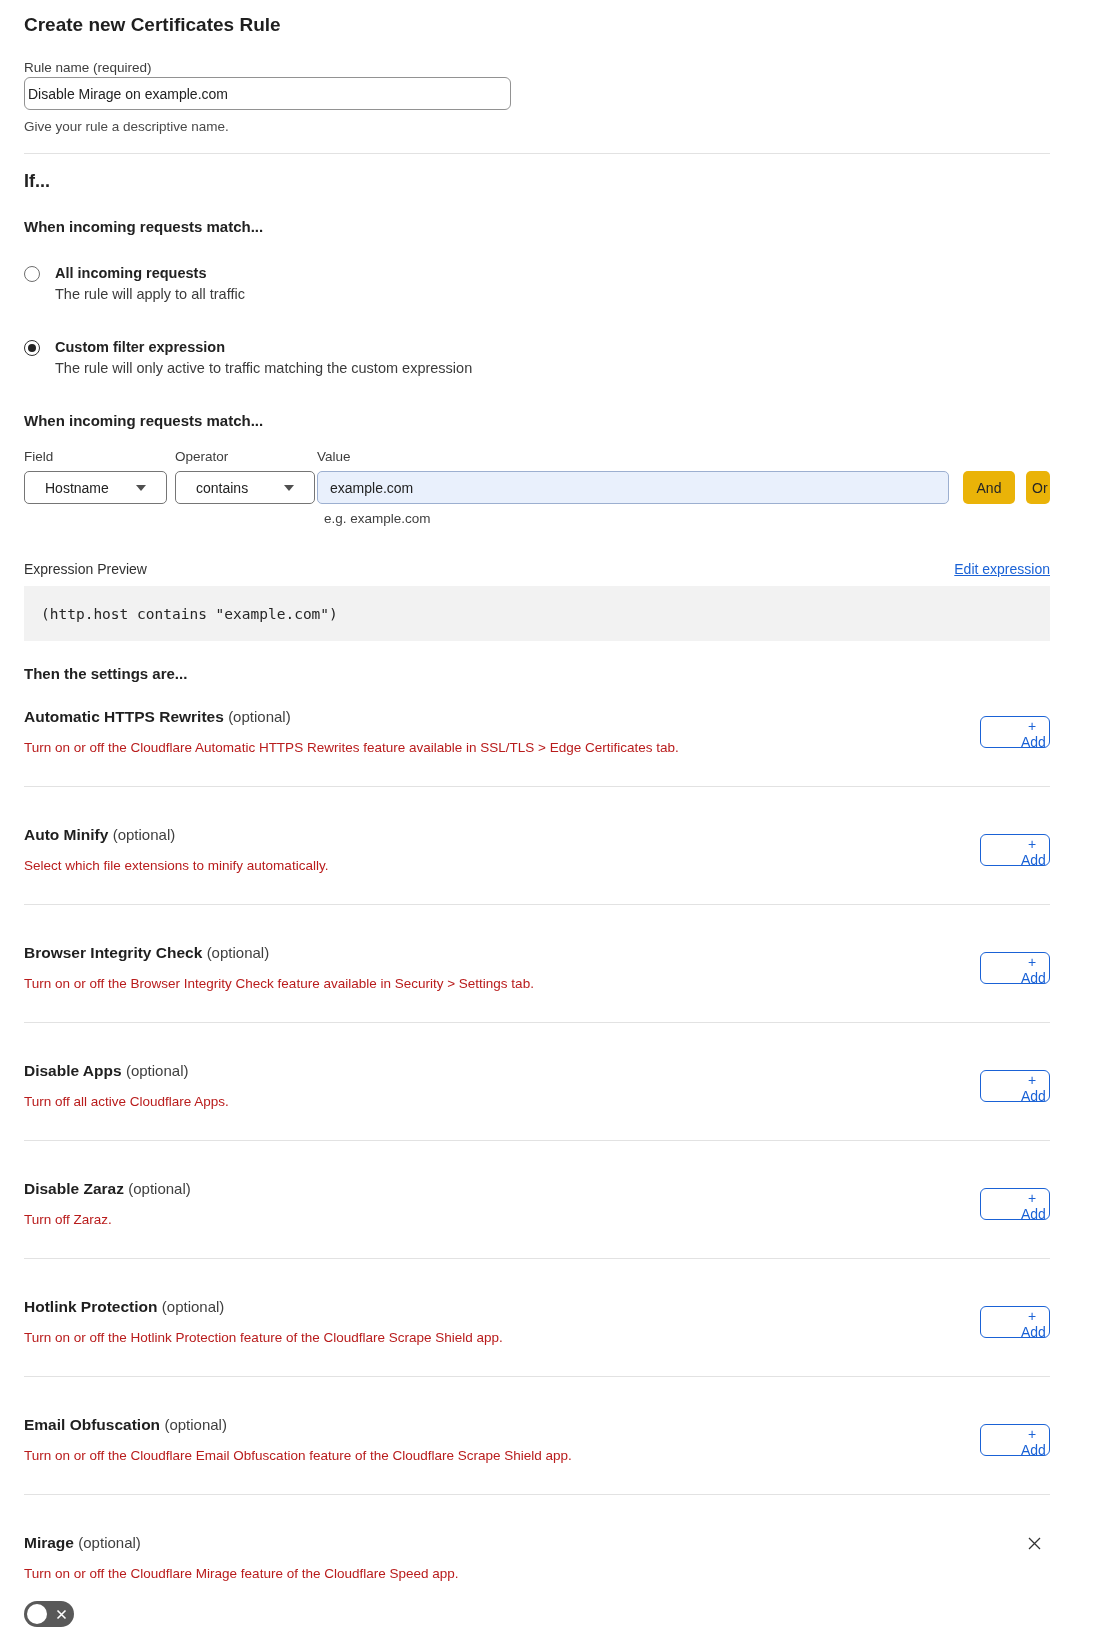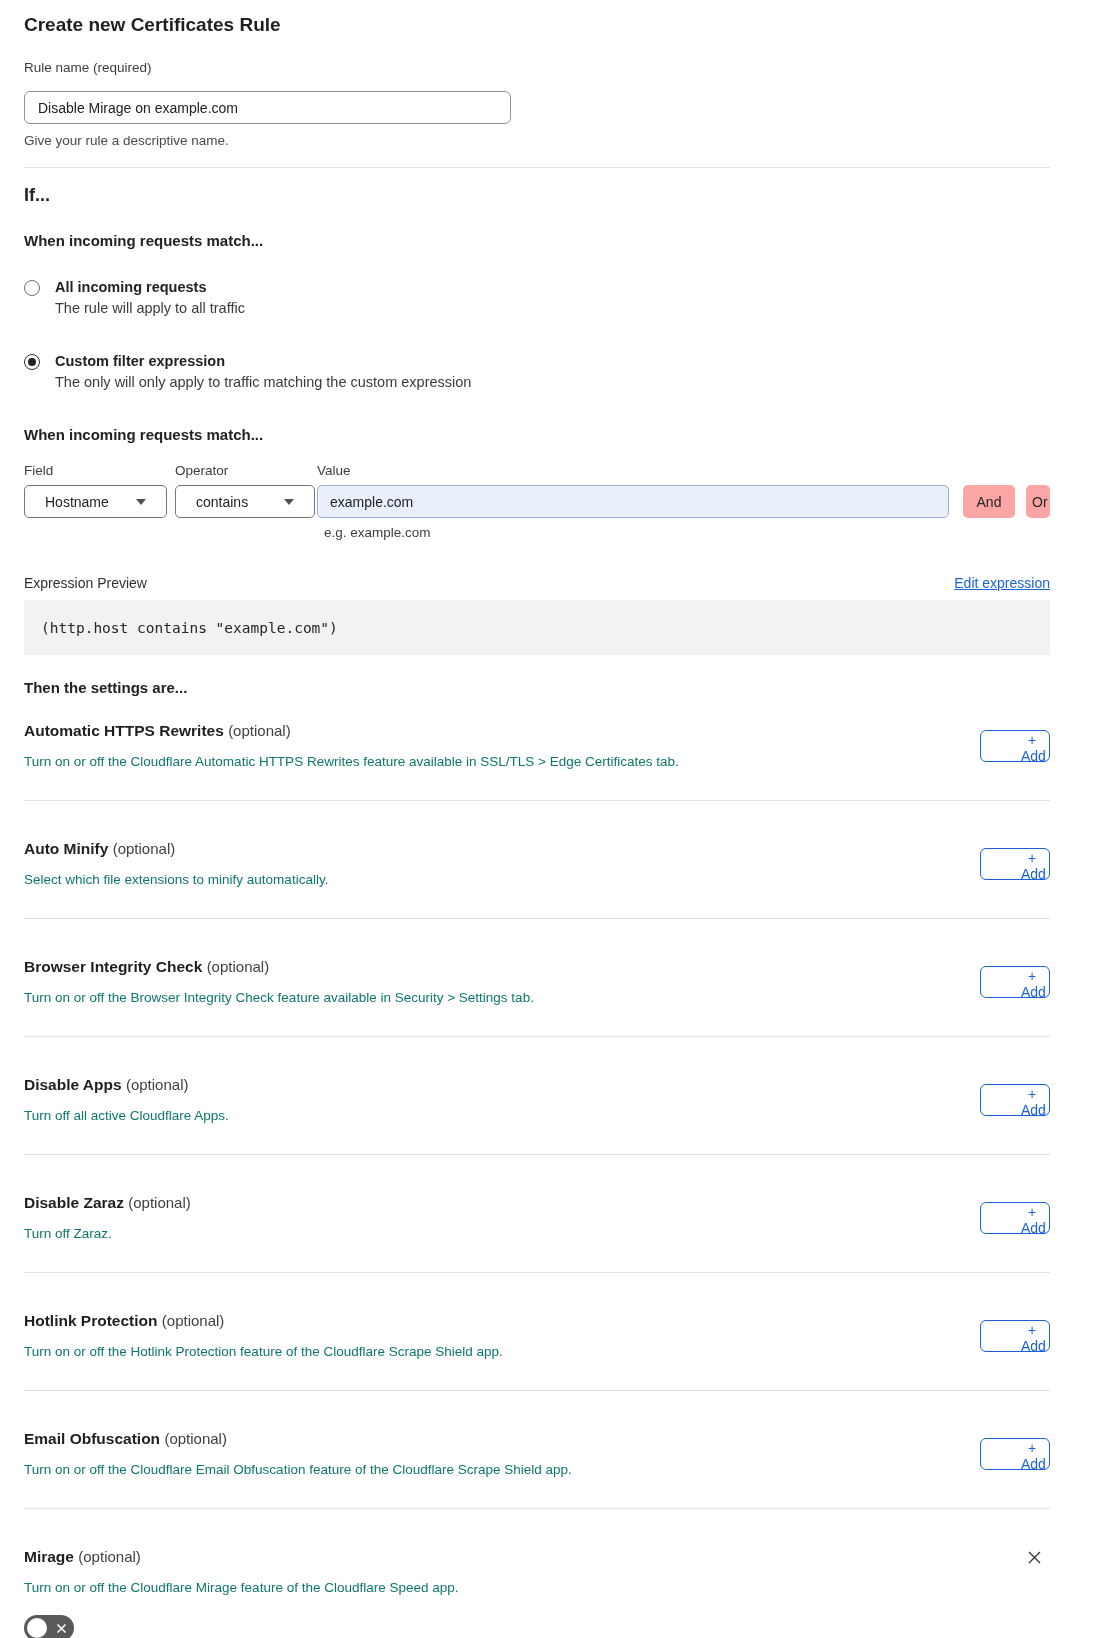--- a/index.html
+++ b/index.html
@@ -10,24 +10,24 @@
     font-family: "Liberation Sans", sans-serif;
     color: #222222;
   }
   .content { padding: 14px 56px 0 24px; }
 
   .page-title { font-size: 19px; font-weight: 700; color: #1f1f1f; margin: 0; }
 
   .field-label { font-size: 13.5px; color: #3d3d3d; }
   .rule-name-label { margin-top: 24px; }
   .rule-name-input {
-    margin-top: 16px; display: block;
+    margin-top: 2px; display: block;
     width: 487px; height: 33px;
     border: 1px solid #929292; border-radius: 6px;
-    padding: 0 13px; font-size: 14px; color: #222;
+    padding: 0 3px; font-size: 14px; color: #222;
     font-family: "Liberation Sans", sans-serif;
     outline: none; background: #fff;
   }
   .help-text { margin-top: 9px; font-size: 13.5px; color: #4a4a4a; }
 
   hr.divider { border: none; border-top: 1px solid #e2e2e2; margin: 19px 0 0 0; }
 
   .if-heading { font-size: 18px; font-weight: 700; margin-top: 17px; }
   .match-heading { font-size: 15px; font-weight: 700; margin-top: 26px; }
 
@@ -69,21 +69,21 @@
   }
   .value-input {
     height: 33px; width: 100%;
     border: 1px solid #9cafd0; border-radius: 5px;
     background: #e9f0fc; padding: 0 12px;
     font-size: 14px; color: #222;
     font-family: "Liberation Sans", sans-serif; outline: none;
   }
   .conn-btn {
     height: 33px; border: none; border-radius: 5px;
-    background: #fca5a5; color: #262626; font-size: 14px;
+    background: #eab308; color: #262626; font-size: 14px;
     font-family: "Liberation Sans", sans-serif; cursor: pointer;
   }
   .and-btn { width: 52px; margin-left: 14px; }
   .or-btn { width: 24px; margin-left: 11px; margin-top: 12px; }
   .value-hint { margin-top: 7px; margin-left: 300px; font-size: 13.5px; color: #3f3f3f; }
 
   .preview-row { display: flex; justify-content: space-between; align-items: center; margin-top: 35px; gap: 38px; }
   .preview-label { font-size: 14px; color: #303030; }
   .edit-link { font-size: 14px; color: #1a62d6; text-decoration: underline; cursor: pointer; }
   .code-block {
@@ -94,21 +94,21 @@
   }
 
   .then-heading { font-size: 15px; font-weight: 700; margin-top: 24px; }
 
   .setting { padding: 39px 0 31px 0; border-bottom: 1px solid #e2e2e2; display: flex; align-items: center; }
   .setting.first { padding-top: 26px; }
   .setting-texts { flex: 1; }
   .setting-title { font-size: 15.5px; }
   .setting-name { font-weight: 700; color: #1f1f1f; }
   .setting-optional { font-weight: 400; color: #3f3f3f; font-size: 15px; }
-  .setting-desc { margin-top: 14px; font-size: 13.5px; color: #0f766e; }
+  .setting-desc { margin-top: 14px; font-size: 13.5px; color: #b91c1c; }
   .add-btn {
     width: 70px; height: 32px; flex: 0 0 auto;
     background: #ffffff; border: 1px solid #1a62d6; border-radius: 6px;
     color: #1a62d6; font-size: 14px; font-family: "Liberation Sans", sans-serif;
     cursor: pointer;
     padding-left: 40px;
   }
 
   .mirage-section { padding-top: 39px; padding-bottom: 10px; }
   .mirage-head-row { display: flex; justify-content: space-between; align-items: center; }
@@ -146,21 +146,21 @@
     <span class="radio-texts">
       <div class="radio-label">All incoming requests</div>
       <div class="radio-desc">The rule will apply to all traffic</div>
     </span>
   </div>
 
   <div class="radio-row second">
     <span class="radio selected"></span>
     <span class="radio-texts">
       <div class="radio-label">Custom filter expression</div>
-      <div class="radio-desc">The only will only apply to traffic matching the custom expression</div>
+      <div class="radio-desc">The rule will only active to traffic matching the custom expression</div>
     </span>
   </div>
 
   <div class="builder-heading">When incoming requests match...</div>
 
   <div class="builder-row">
     <div class="builder-col col-field">
       <span class="field-label">Field</span>
       <div class="select-box">
         <span class="select-text">Hostname</span>

